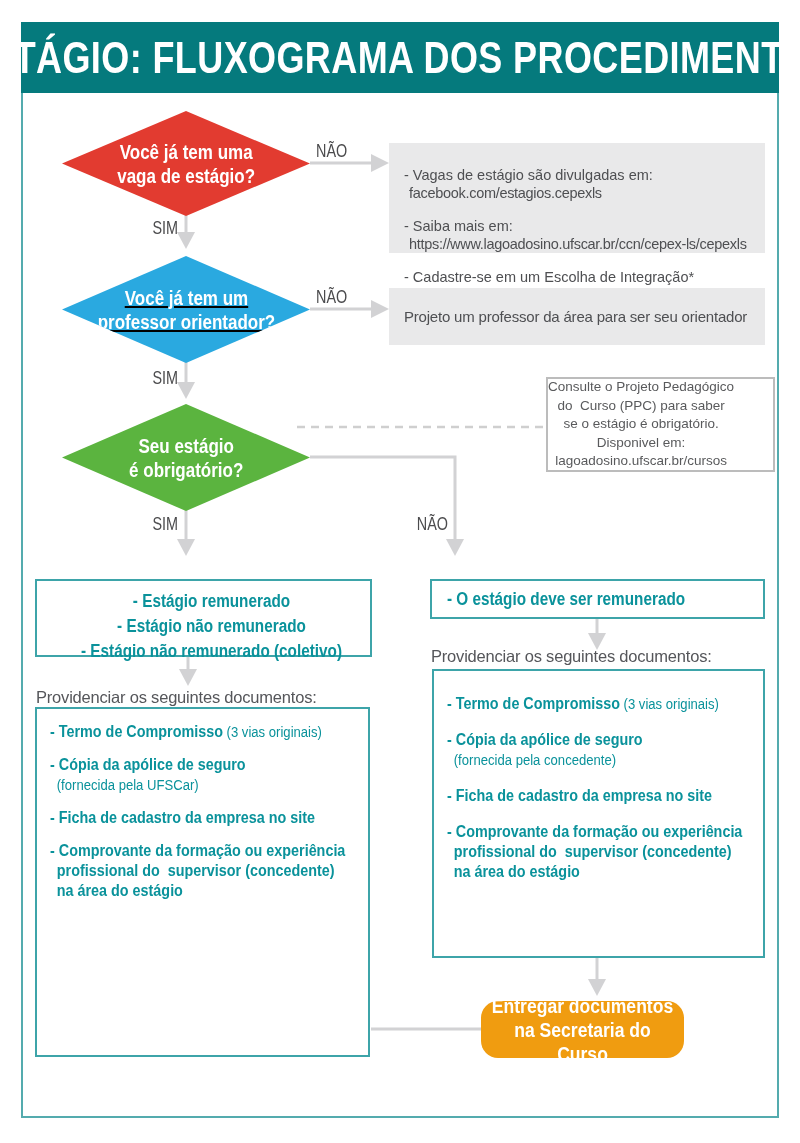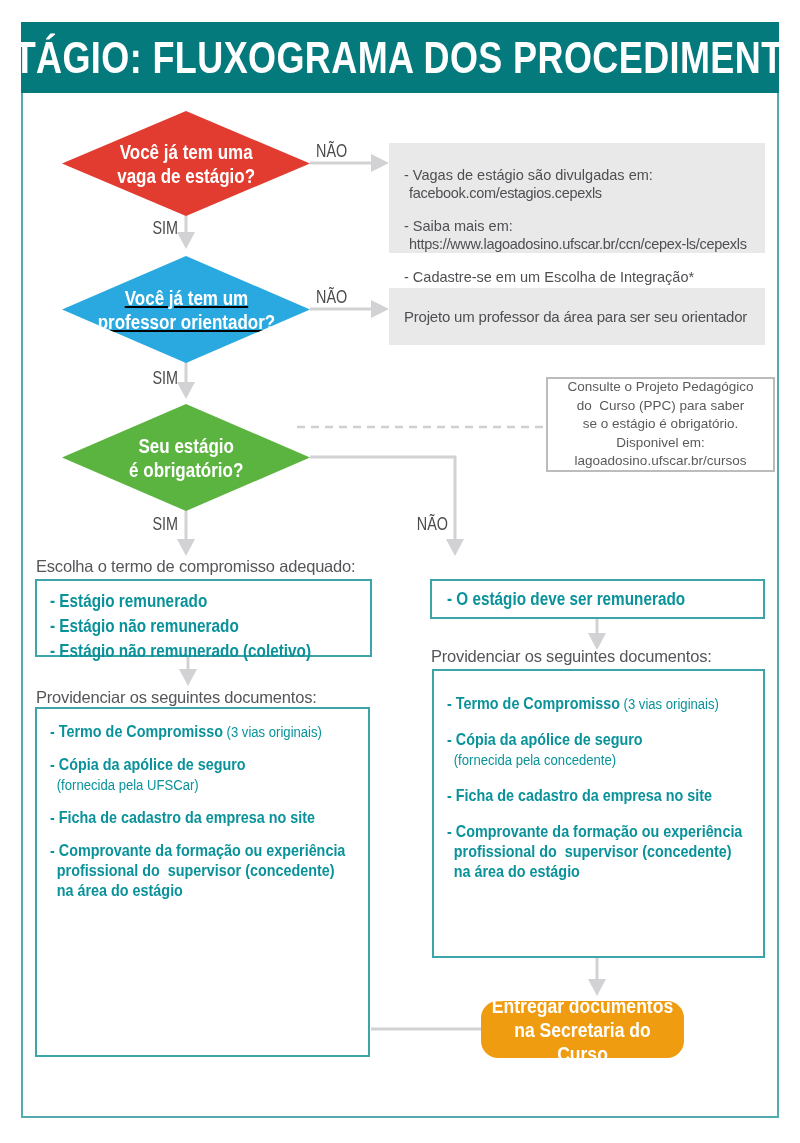--- a/index.html
+++ b/index.html
@@ -35,21 +35,21 @@
   
   .graybox{background:var(--gray-box,#E9E9EA);color:#4E4F52;font-size:14.5px;line-height:17.5px;}
   .graybox .p{margin:16px 0 8px 0;}
   .graybox .sub{padding-left:5px;letter-spacing:-.3px;}
   .gb1{padding:8px 10px 0 15px;box-sizing:border-box;}
   .gb2{display:flex;align-items:center;padding-left:15px;box-sizing:border-box;font-size:15px;letter-spacing:-.2px;}
 
   
   .ppcnote{background:#fff;border:2px solid var(--note-border,#BCBCBC);box-sizing:border-box;
            color:#595A5C;font-size:13.5px;line-height:18.5px;text-align:center;white-space:pre-wrap;
-           display:flex;align-items:center;justify-content:center;}
+           display:flex;align-items:center;justify-content:flex-start;}
 
   
   .slabel{color:var(--gray-text,#55565A);font-size:16.5px;letter-spacing:-.2px;}
 
   
   .tealbox{border:2px solid var(--teal-border,#3DA4A9);box-sizing:border-box;background:#fff;}
   .terms{padding:8px 0 0 13px;}
   .term{width:380px;transform:scaleX(.85);transform-origin:left top;
         color:var(--teal-text,#0A929B);font-weight:bold;font-size:18px;line-height:25px;white-space:pre-wrap;}
   .docsL{padding:13px 0 0 13px;}
@@ -146,23 +146,22 @@
   </div>
 
   <div class="abs ppcnote" style="left:546px;top:377px;width:229px;height:95px;">
     <div>Consulte o Projeto Pedagógico
 do  Curso (PPC) para saber
 se o estágio é obrigatório.
 Disponivel em:
 lagoadosino.ufscar.br/cursos</div>
   </div>
 
-  <div class="abs slabel" style="left:36px;top:557px;">Escolha o termo de compromisso adequado:</div>
 
-  <div class="abs tealbox terms" style="left:35px;top:579px;width:337px;height:78px;">
+  <div class="abs tealbox terms" style="left:35px;top:579px;width:337px;height:78px;text-align:center;">
     <div class="term">- Estágio remunerado</div>
     <div class="term">- Estágio não remunerado</div>
     <div class="term">- Estágio não remunerado (coletivo)</div>
   </div>
 
   <div class="abs slabel" style="left:36px;top:688px;">Providenciar os seguintes documentos:</div>
 
   <div class="abs tealbox docsL" style="left:35px;top:707px;width:335px;height:350px;">
     <div class="ditem"><span>- Termo de Compromisso</span><span class="note"> (3 vias originais)</span></div>
     <div class="ditem"><span>- Cópia da apólice de seguro</span><span class="noteline">(fornecida pela UFSCar)</span></div>

